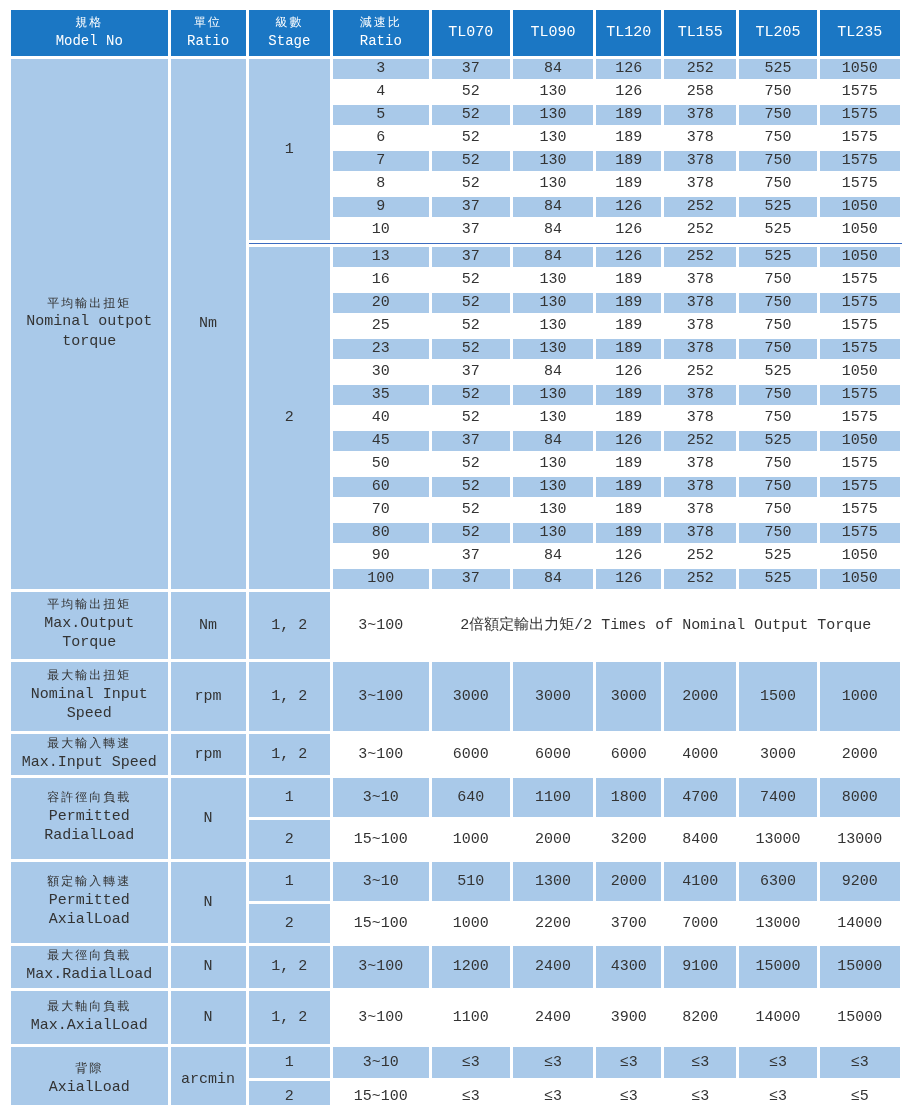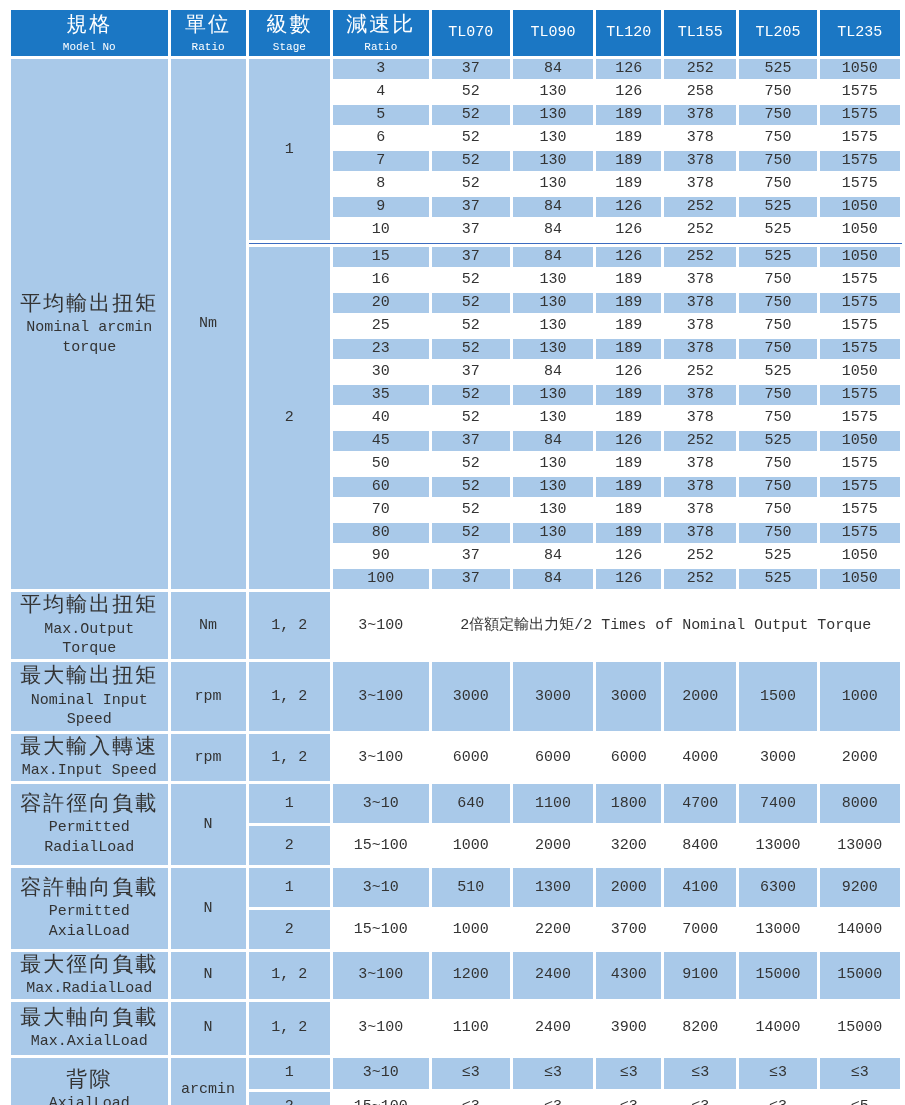--- a/index.html
+++ b/index.html
@@ -6,22 +6,22 @@
   html,body{margin:0;padding:0}
   body{width:905px;min-height:1105px;background:#fff;
        font-family:"Liberation Mono","DejaVu Sans Mono",monospace;
        color:var(--body_text,#333)}
   .wrap{padding:7px 0 0 8px}
   table{border-collapse:collapse;table-layout:fixed;width:895px}
   th,td{border:3px solid var(--grid_line,#fff);padding:0 2px;text-align:center;
         vertical-align:middle;font-size:15px;line-height:1.3;overflow:hidden;font-weight:normal}
   thead tr{height:49px}
   th{background:var(--header_bg,#1b77c4);color:var(--header_text,#fff)}
-  .zh{font-size:21px;letter-spacing:2px}
-  th .en{font-size:11px;letter-spacing:0}
+  .zh{font-size:12px;letter-spacing:2px}
+  th .en{font-size:14px;letter-spacing:0}
   tbody tr{height:23px}
   tr.b>td,td.lbl{background:var(--row_highlight,#a9c9e9)}
   tr.dvr{height:4px}
   tr.dvr>td{background:var(--divider_line,#3c6cc0);border:0;border-left:3px solid var(--grid_line,#fff);height:4px;padding:0}
   tr.h70{height:70px}tr.h72{height:72px}tr.h44{height:44px}tr.h42{height:42px}
   tr.h45{height:45px}tr.h56{height:56px}tr.h34{height:34px}
   td{color:var(--body_text,#333)}
 </style>
 </head>
 <body>
@@ -63,21 +63,21 @@
 <th>TL120</th>
 <th>TL155</th>
 <th>TL205</th>
 <th>TL235</th>
 </tr>
 </thead>
 <tbody>
 <tr class="b">
 <td class="lbl" rowspan="24">
             <div class="zh">平均輸出扭矩</div>
-            <div>Nominal arcmin</div>
+            <div>Nominal outpot</div>
             <div>torque</div>
           </td>
 <td class="lbl" rowspan="24">Nm</td>
 <td class="lbl" rowspan="8">1</td>
 <td>3</td>
           <td>37</td>
           <td>84</td>
           <td>126</td>
           <td>252</td>
           <td>525</td>
@@ -144,21 +144,21 @@
           <td>126</td>
           <td>252</td>
           <td>525</td>
           <td>1050</td>
         </tr>
 <tr class="dvr">
           <td colspan="8"></td>
         </tr>
 <tr class="b">
 <td class="lbl" rowspan="15">2</td>
-<td>15</td>
+<td>13</td>
           <td>37</td>
           <td>84</td>
           <td>126</td>
           <td>252</td>
           <td>525</td>
           <td>1050</td>
 </tr>
 <tr>
           <td>16</td>
           <td>52</td>
@@ -353,21 +353,21 @@
 <td>1000</td>
           <td>2000</td>
           <td>3200</td>
           <td>8400</td>
           <td>13000</td>
           <td>13000</td>
 </tr>
 
 <tr class="b h42">
 <td class="lbl" rowspan="2">
-            <div class="zh">容許軸向負載</div>
+            <div class="zh">額定輸入轉速</div>
             <div>Permitted</div>
             <div>AxialLoad</div>
           </td>
 <td class="lbl" rowspan="2">N</td>
 <td class="lbl">1</td>
 <td>3~10</td>
 <td>510</td>
           <td>1300</td>
           <td>2000</td>
           <td>4100</td>

